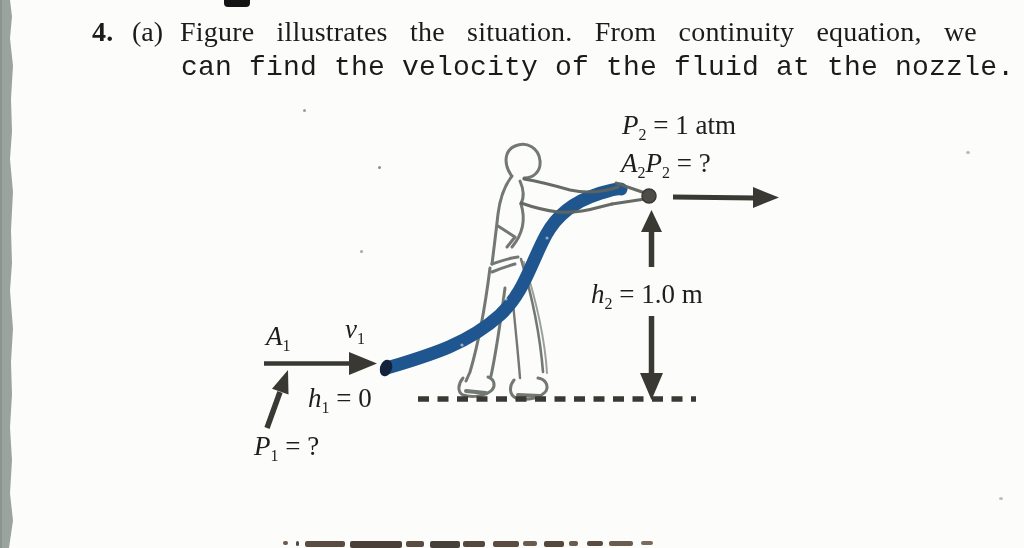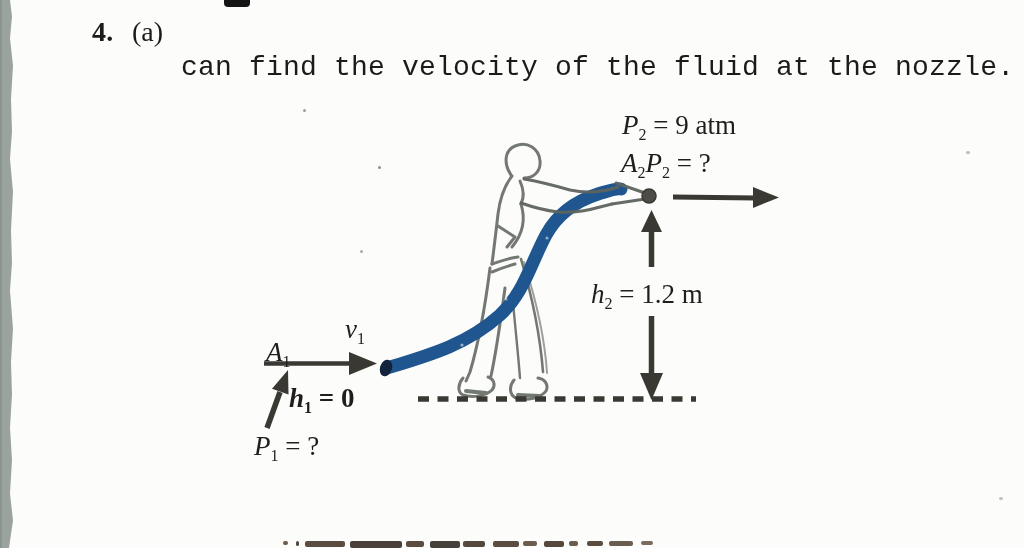--- a/index.html
+++ b/index.html
@@ -30,20 +30,21 @@
 </head>
 <body>
 
 <div class="page">
 
   <div class="scan-strip"></div>
   <div class="top-mark"></div>
 
   <span class="qnum">4.</span>
   <span class="qpart">(a)</span>
+  <div class="tline tline1">Figure illustrates the situation. From continuity equation, we</div>
   <div class="tline tline2">can find the velocity of the fluid at the nozzle.</div>
 
   <svg class="fig" width="1024" height="548" viewBox="0 0 1024 548">
 
     <g stroke="#686d67" stroke-width="3" fill="none" stroke-linecap="round" stroke-linejoin="round" opacity="0.92">
       <path d="M 511 175 C 503 163 505 150 515 146 C 527 141 539 148 540 161 C 541 171 534 178 524 178"></path>
       <path d="M 512 176 C 504 186 500 198 498 214 C 496 232 494 248 492 264"></path>
       <path d="M 520 181 C 524 190 524 198 521 204"></path>
       <path d="M 521 204 C 526 220 522 235 512 247"></path>
       <path d="M 498 226 L 515 237 L 507 247"></path>
@@ -89,31 +90,31 @@
       <line x1="264" y1="363.5" x2="351" y2="363.5" stroke-width="4.5"></line>
       <polygon points="349,352 377,363.5 349,375" stroke="none"></polygon>
 
       <line x1="267" y1="428" x2="280" y2="392" stroke-width="5.5"></line>
       <polygon points="288,370 288.5,394.5 272,388.7" stroke="none"></polygon>
 
       <line x1="418" y1="399" x2="696" y2="399" stroke-width="5.5" stroke-dasharray="11 8.5"></line>
     </g>
   </svg>
 
-  <div class="dlabel" style="left:622px;top:110px;"><i>P</i><sub>2</sub><span> = 9 atm</span></div>
+  <div class="dlabel" style="left:622px;top:110px;"><i>P</i><sub>2</sub><span> = 1 atm</span></div>
 
   <div class="dlabel" style="left:621px;top:148px;"><i>A</i><sub>2</sub><i>P</i><sub>2</sub><span> = ?</span></div>
 
-  <div class="dlabel" style="left:591px;top:279px;"><i>h</i><sub>2</sub><span> = 1.2 m</span></div>
+  <div class="dlabel" style="left:591px;top:279px;"><i>h</i><sub>2</sub><span> = 1.0 m</span></div>
 
-  <div class="dlabel" style="left:266px;top:337px;"><i>A</i><sub>1</sub><span></span></div>
+  <div class="dlabel" style="left:266px;top:321px;"><i>A</i><sub>1</sub><span></span></div>
 
   <div class="dlabel" style="left:345px;top:314px;"><i>v</i><sub>1</sub><span></span></div>
 
-  <div class="dlabel" style="left:289px;top:383px;font-weight:bold;"><i>h</i><sub>1</sub><span> = 0</span></div>
+  <div class="dlabel" style="left:308px;top:383px;"><i>h</i><sub>1</sub><span> = 0</span></div>
 
   <div class="dlabel" style="left:254px;top:431px;text-align:right;"><i>P</i><sub>1</sub><span> = ?</span></div>
 
   <div class="bottom-cut">
     <b style="width:5px;height:4px;background:#6b5c50;margin-right:8px;"></b>
     <b style="width:3px;height:5px;background:#55493f;margin-right:6px;"></b>
     <b style="width:40px;height:6px;background:#5a4c41;margin-right:5px;"></b>
     <b style="width:52px;height:7px;background:#4a4039;margin-right:4px;"></b>
     <b style="width:18px;height:6px;background:#5a4c41;margin-right:6px;"></b>
     <b style="width:30px;height:7px;background:#46403a;margin-right:3px;"></b>

